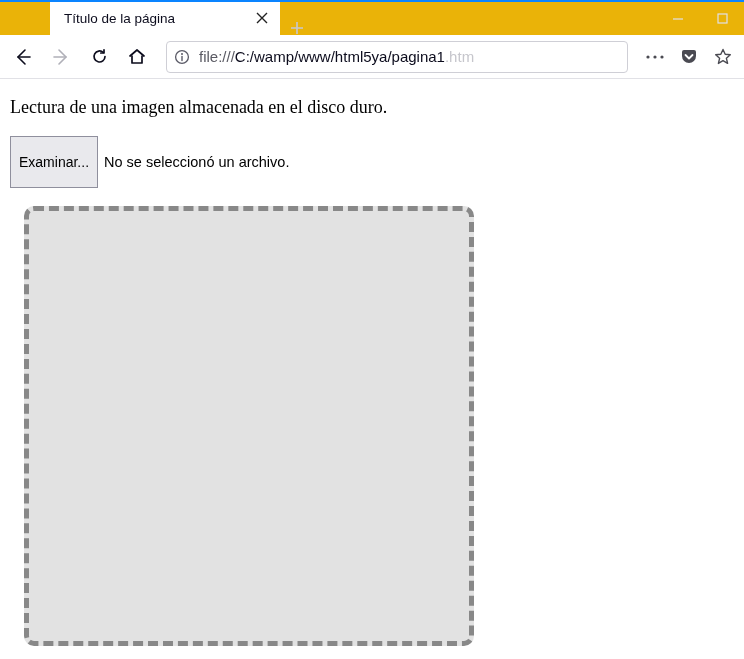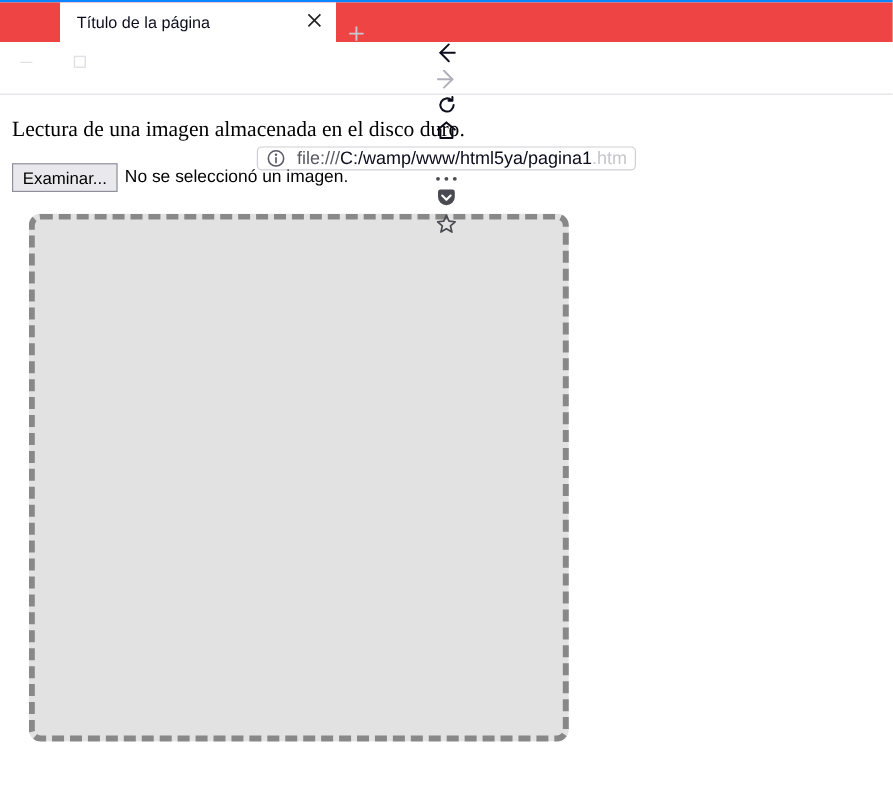--- a/index.html
+++ b/index.html
@@ -15,23 +15,22 @@
 
   
   .window-top {
     height: 2px;
     background: #0a84ff;
   }
   .titlebar {
     display: flex;
     align-items: stretch;
     height: 33px;
-    background: #ef4444;
+    background: #eab308;
     color: #fff;
-    flex-direction: column;
   }
   .tab-strip {
     display: flex;
     align-items: flex-end;
     padding-left: 50px;
   }
   .tab {
     display: flex;
     align-items: center;
     height: 33px;
@@ -75,21 +74,20 @@
 
   
   .toolbar {
     display: flex;
     align-items: center;
     height: 44px;
     padding: 0 6px;
     gap: 4px;
     background: #fff;
     border-bottom: 1px solid #e1e1e6;
-    flex-direction: column;
   }
   .nav-btn {
     width: 34px;
     height: 34px;
     display: flex;
     align-items: center;
     justify-content: center;
     border-radius: 4px;
     color: #0c0c1d;
   }
@@ -141,21 +139,21 @@
     display:flex;
     align-items:center;
     gap:6px;
     font-family: "Segoe UI", Tahoma, sans-serif;
     font-size: 14.5px;
     margin-bottom: 18px;
   }
   .file-btn {
     background: #e9e9ed;
     border: 1px solid #8f8f9d;
-    padding: 2px 8px;
+    padding: 16px 8px;
     font-size: 14px;
     line-height: 18px;
   }
   .canvas-box {
     width: 450px;
     height: 440px;
     margin-left: 14px;
     border: 5px dashed #888;
     border-radius: 10px;
     background: #e2e2e2;
@@ -254,17 +252,17 @@
         <path d="M9 1.5 L11.2 6.3 L16.3 6.8 L12.4 10.3 L13.6 15.4 L9 12.7 L4.4 15.4 L5.6 10.3 L1.7 6.8 L6.8 6.3 Z" fill="none" stroke="currentColor" stroke-width="1.4" stroke-linejoin="round"></path>
       </svg>
   </div>
 </div>
 
 <div class="page">
   <div class="heading">Lectura de una imagen almacenada en el disco duro.</div>
 
   <div class="file-row">
     <button class="file-btn">Examinar...</button>
-    <span>No se seleccionó un imagen.</span>
+    <span>No se seleccionó un archivo.</span>
   </div>
 
   <div class="canvas-box"></div>
 </div>
 
 </body></html>

